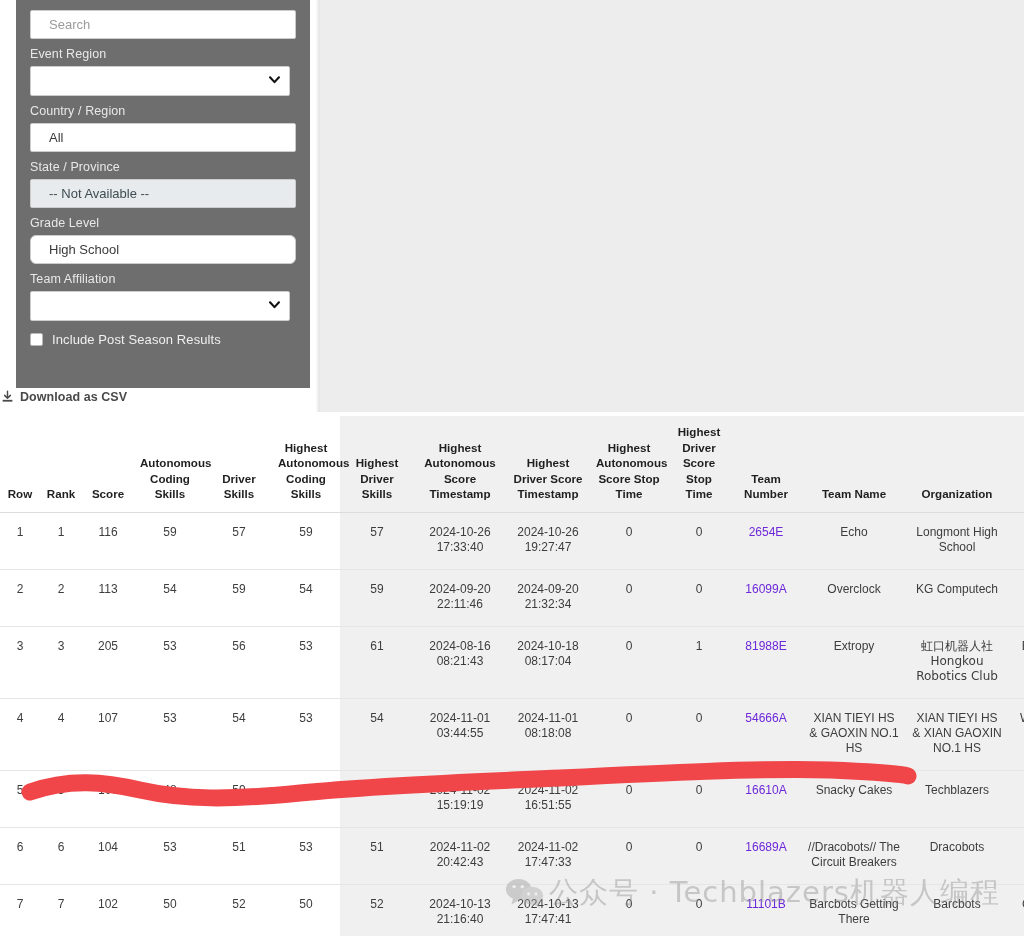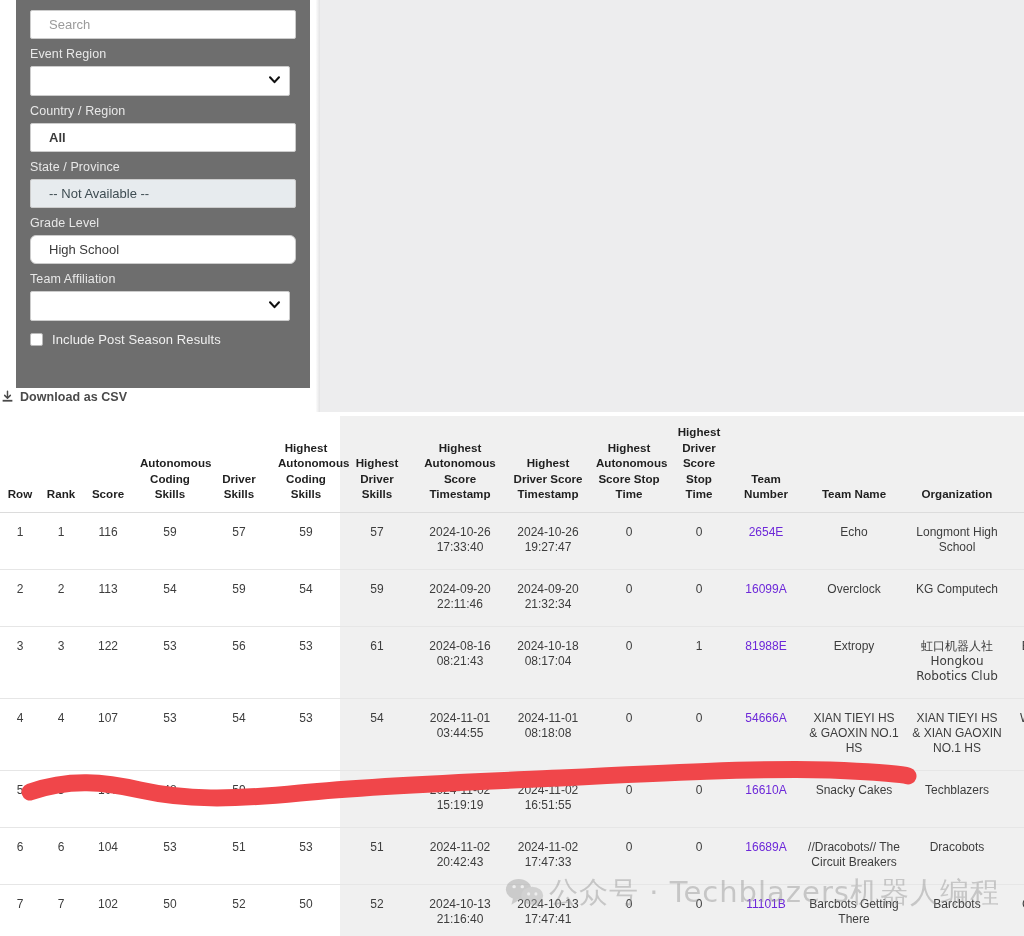--- a/index.html
+++ b/index.html
@@ -160,21 +160,21 @@
         <span class="chev">
           <svg viewBox="0 0 16 16" width="13" height="13">
             <path d="M2.5 5 L8 11 L13.5 5" stroke="#111" stroke-width="2.6" fill="none" stroke-linecap="round" stroke-linejoin="round"></path>
           </svg>
         </span>
       </div>
     </div>
 
     <div class="field-group">
       <div class="field-label">Country / Region</div>
-      <div class="field-input" style="display:flex;align-items:center;font-weight:bold;">All</div>
+      <div class="field-input" style="display:flex;align-items:center;">All</div>
     </div>
 
     <div class="field-group">
       <div class="field-label">State / Province</div>
       <div class="field-input disabled" style="display:flex;align-items:center;">-- Not Available --</div>
     </div>
 
     <div class="field-group">
       <div class="field-label">Grade Level</div>
       <div class="field-input" style="display:flex;align-items:center;border-radius:6px;">High School</div>
@@ -277,21 +277,21 @@
             <td class="shaded">0</td>
             <td class="shaded">0</td>
             <td class="shaded"><span class="team-link">16099A</span></td>
             <td class="shaded">Overclock</td>
             <td class="shaded">KG Computech</td>
             <td class="shaded">New York-South</td>
           </tr>
           <tr>
             <td>3</td>
             <td>3</td>
-            <td>122</td>
+            <td>205</td>
             <td>53</td>
             <td>56</td>
             <td>53</td>
             <td class="shaded">61</td>
             <td class="shaded">2024-08-16 08:21:43</td>
             <td class="shaded">2024-10-18 08:17:04</td>
             <td class="shaded">0</td>
             <td class="shaded">1</td>
             <td class="shaded"><span class="team-link">81988E</span></td>
             <td class="shaded">Extropy</td>

